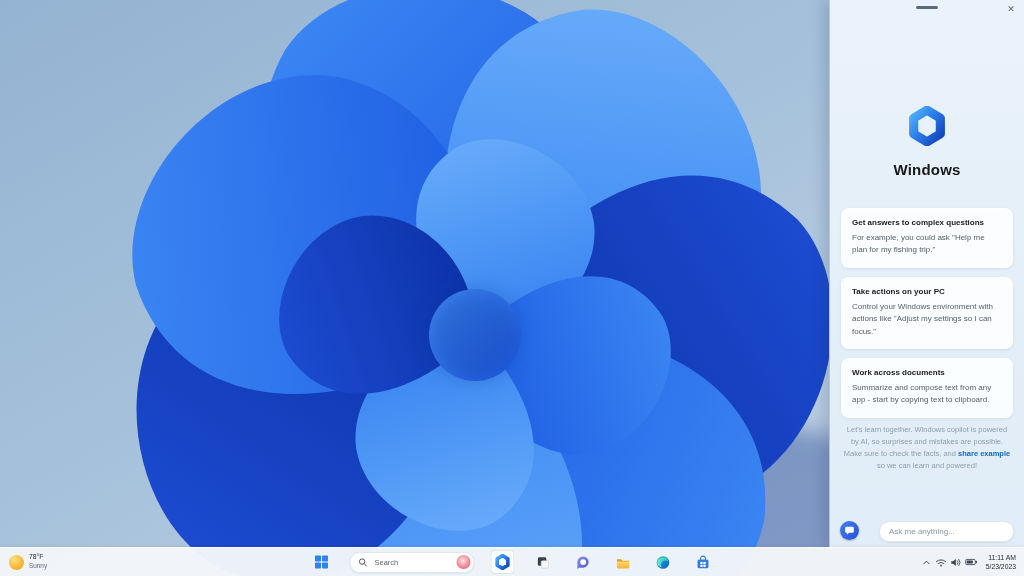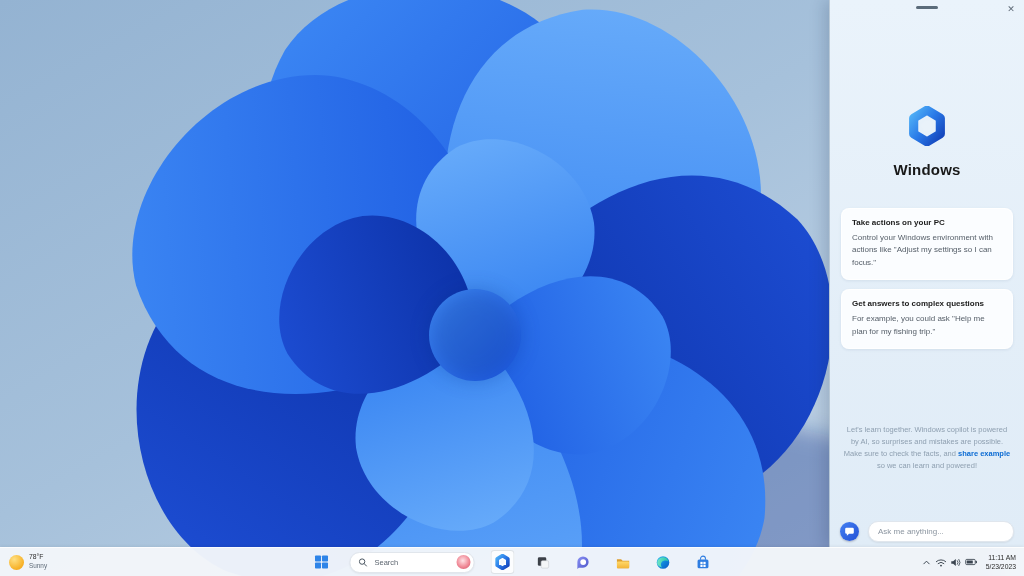--- a/index.html
+++ b/index.html
@@ -43,21 +43,21 @@
   }
   .card-heading{font-size:8px;font-weight:700;color:#1c1c1c;margin:0 0 5px;}
   .card-body{font-size:8px;color:#555e68;margin:0;line-height:1.55;}
   .disclaimer{
     position:absolute;top:424px;left:12px;right:12px;
     text-align:center;font-size:7.5px;line-height:1.6;color:#8fa0b1;
   }
   .disclaimer .link{color:#0b6bd3;font-weight:600;cursor:pointer;}
   .input-row{
     position:absolute;bottom:7px;left:10px;right:10px;height:20px;
-    display:flex;align-items:center;gap:9px;
+    display:flex;align-items:flex-start;gap:20px;
   }
   .compose-btn{
     width:19px;height:19px;border-radius:50%;flex:0 0 auto;
     background:linear-gradient(135deg,#4480f2,#2250d6);
     display:flex;align-items:center;justify-content:center;
     box-shadow:0 1px 2px rgba(0,0,40,.25);
   }
   .ask-input{
     flex:1;height:19px;min-width:0;border-radius:10px;border:1px solid #e0e6ed;
     background:#fff;font-size:8px;color:#333;padding:0 9px;outline:none;
@@ -176,26 +176,30 @@
       </defs>
       <path d="M24 5 L40 14.5 L40 33.5 L24 43 L8 33.5 L8 14.5 Z" fill="none" stroke="url(#hexA)" stroke-width="11" stroke-linejoin="round"></path>
       <circle cx="24" cy="24" r="6.5" fill="#e9f2fa"></circle>
     </svg>
   </div>
 
   <div class="panel-title">Windows</div>
 
   <div class="cards">
     <div class="card">
+      <p class="card-heading">Get answers to complex questions</p>
+      <p class="card-body">For example, you could ask "Help me plan for my fishing trip."</p>
+    </div>
+    <div class="card">
       <p class="card-heading">Take actions on your PC</p>
       <p class="card-body">Control your Windows environment with actions like "Adjust my settings so I can focus."</p>
     </div>
     <div class="card">
-      <p class="card-heading">Get answers to complex questions</p>
-      <p class="card-body">For example, you could ask "Help me plan for my fishing trip."</p>
+      <p class="card-heading">Work across documents</p>
+      <p class="card-body">Summarize and compose text from any app - start by copying text to clipboard.</p>
     </div>
   </div>
 
   <div class="disclaimer">
     <span>Let's learn together. Windows copilot is powered by AI, so surprises and mistakes are possible. Make sure to check the facts, and </span><span class="link">share example</span><span> so we can learn and powered!</span>
   </div>
 
   <div class="input-row">
     <div class="compose-btn">
       <svg width="11" height="11" viewBox="0 0 13 13">

